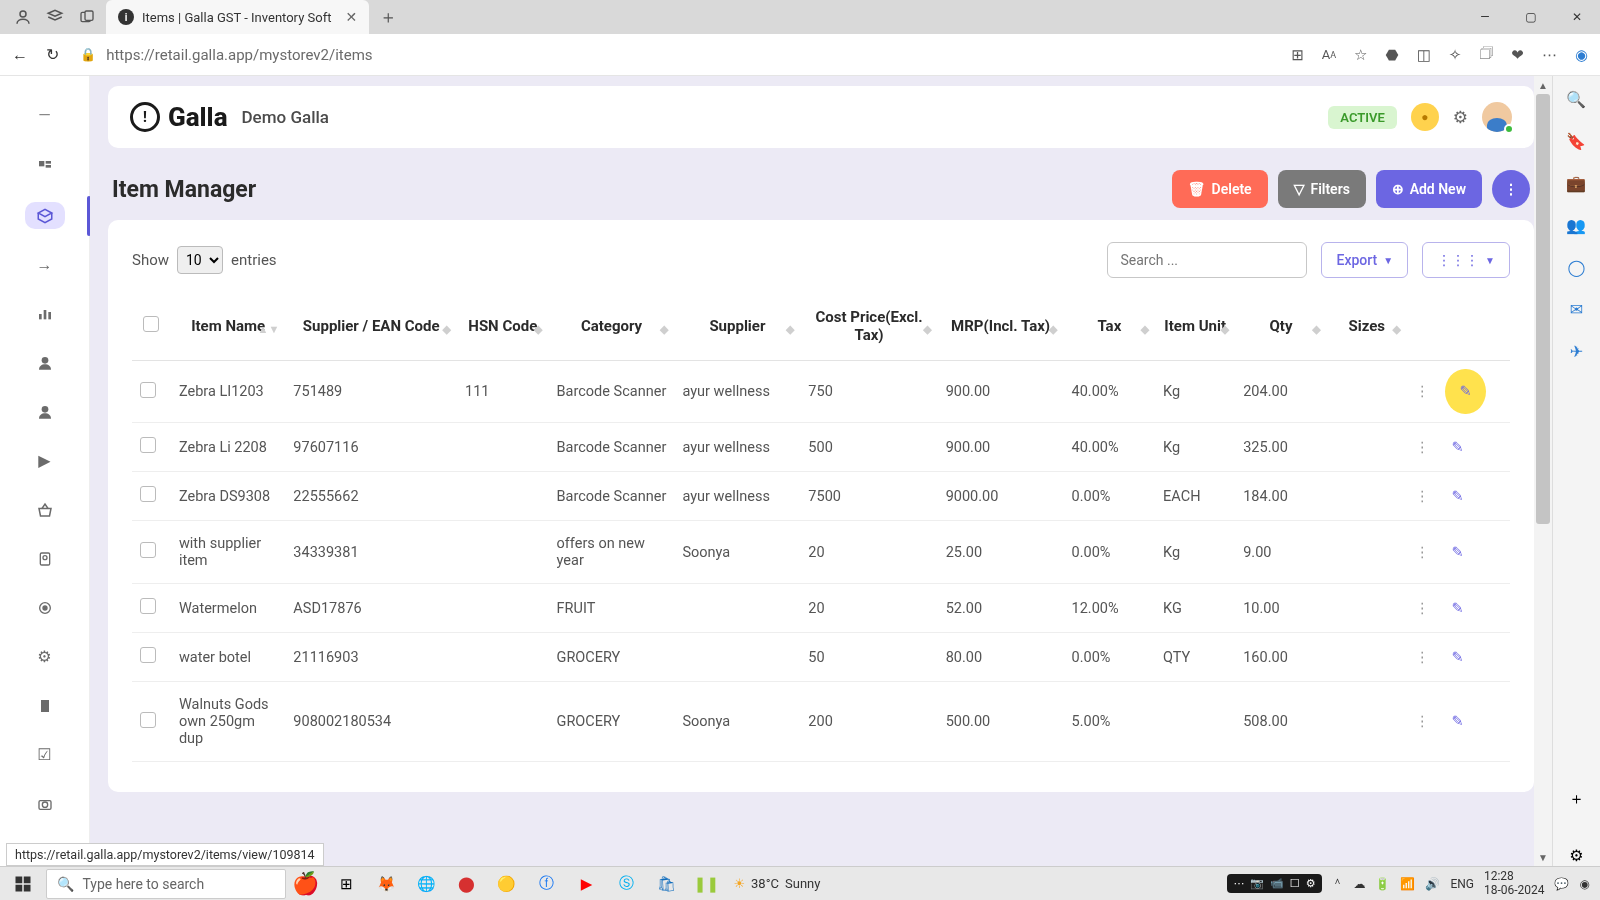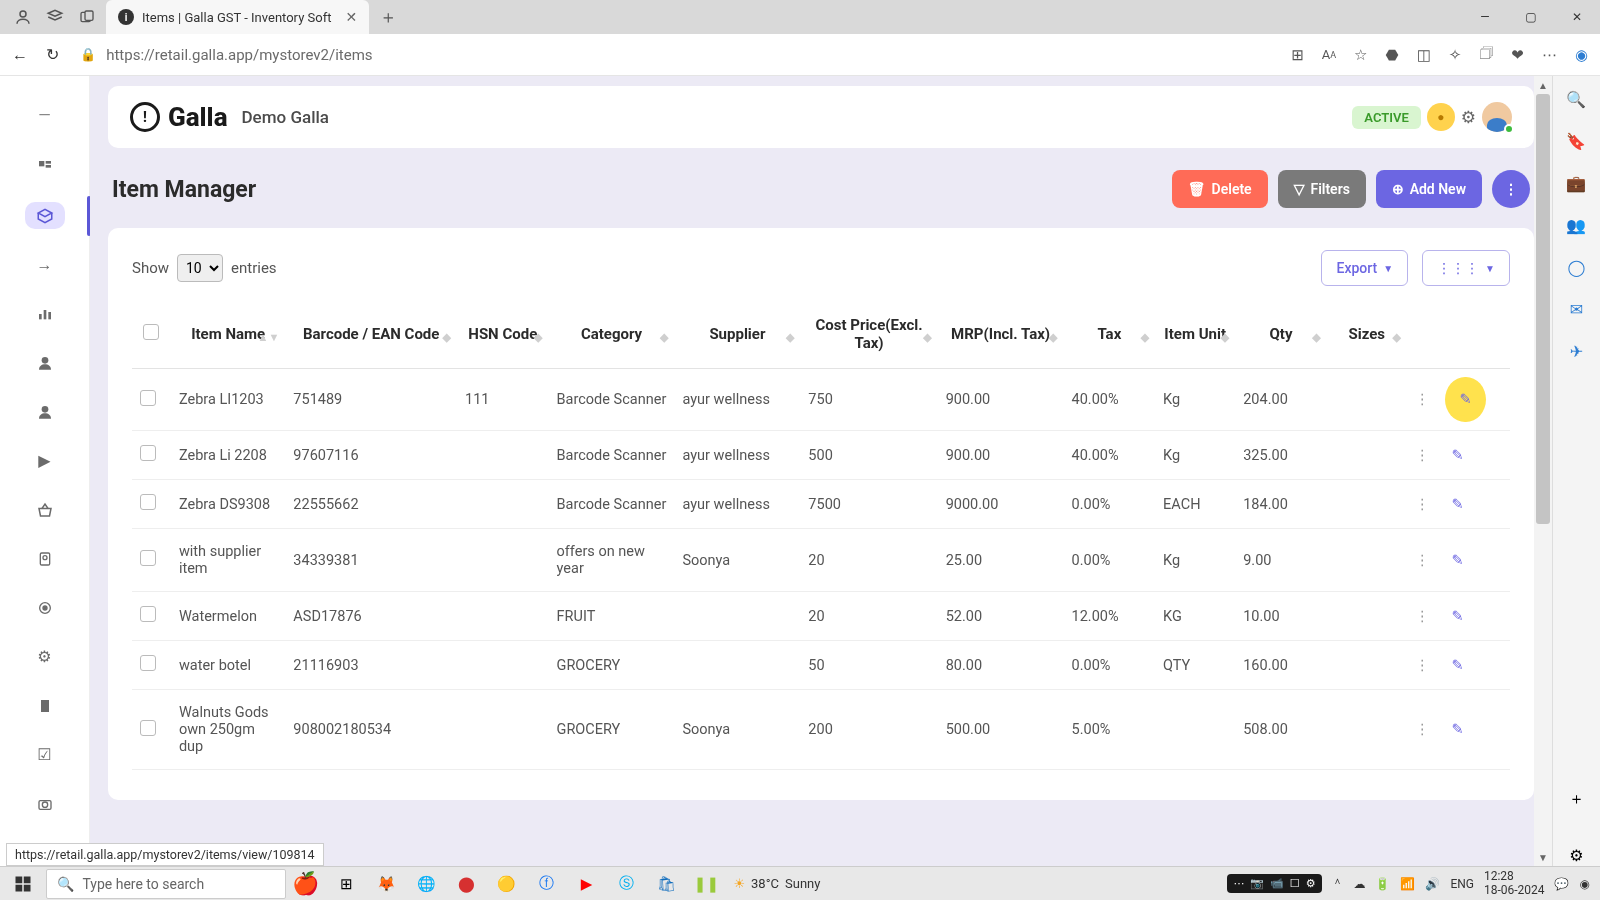--- a/index.html
+++ b/index.html
@@ -31,38 +31,38 @@
 .rail-item.active { background:#e3e0ff; color:#5b57d6; position:relative; }
 .rail-item.active::after { content:""; position:absolute; right:-26px; width:4px; height:40px; background:#5b57d6; border-radius:2px; }
 .rail-burger { color:#888; margin-bottom:6px; }
 
 .main { flex:1; background:#eceaf5; overflow:hidden; position:relative; }
 .main-inner { padding:0 18px; height:100%; overflow-y:auto; }
 .topcard { background:#fff; border-radius:10px; margin-top:10px; height:62px; display:flex; align-items:center; padding:0 22px; gap:14px; }
 .logo { display:flex; align-items:center; gap:8px; font-weight:800; font-size:26px; color:#1a1a1a; }
 .logo-mark { width:30px; height:30px; border:3px solid #1a1a1a; border-radius:50%; display:flex; align-items:center; justify-content:center; font-size:14px; }
 .demoname { font-size:17px; color:#4b4b4b; font-weight:500; }
-.topcard-right { margin-left:auto; display:flex; align-items:center; gap:6px;padding-left:24px; }
+.topcard-right { margin-left:auto; display:flex; align-items:center; gap:14px;padding-left:24px; }
 .badge-active { background:#d9f5d0; color:#3a9a2a; font-weight:600; padding:4px 12px; border-radius:6px; font-size:13px; }
 .coin { width:28px; height:28px; background:#ffd24d; border-radius:50%; display:flex;align-items:center;justify-content:center; color:#b77a00; font-size:12px;}
 .gear { color:#666; font-size:17px; }
 .avatar { width:30px; height:30px; border-radius:50%; background:#f0c9a0; position:relative; display:flex;align-items:flex-end;justify-content:center;overflow:hidden;}
 .avatar::after{content:"";width:20px;height:14px;background:#3b7dc9;border-radius:50% 50% 0 0;}
 .avatar-dot{position:absolute;right:-2px;bottom:-2px;width:10px;height:10px;background:#3dbb3d;border:2px solid #fff;border-radius:50%;}
 
 .page-head { display:flex; align-items:center; margin-top:22px; padding:0 4px; }
 .page-title { font-size:23px; font-weight:700; color:#2b2b2b; }
 .page-actions { margin-left:auto; display:flex; gap:10px; align-items:center; }
 .btn { height:38px; border-radius:8px; padding:0 16px; display:inline-flex; align-items:center; gap:6px; font-size:14px; font-weight:600; color:#fff; border:none; }
 .btn-del { background:#ff6b57; }
 .btn-filter { background:#7a7a7a; }
 .btn-add { background:#6c66e2; }
 .btn-menu { background:#6c66e2; width:38px; padding:0; justify-content:center; border-radius:50%; }
 
-.data-card { background:#fff; border-radius:10px; margin-top:20px; padding:22px 24px 30px; }
+.data-card { background:#fff; border-radius:10px; margin-top:12px; padding:22px 24px 30px; }
 .data-top { display:flex; align-items:center; gap:8px; }
 .show-entries { font-size:15px; color:#555; display:flex; align-items:center; gap:8px; }
 .show-entries select { height:28px; border:1px solid #bbb; border-radius:4px; padding:0 4px; font-size:14px; }
 .data-top-right { margin-left:auto; display:flex; gap:14px; align-items:center; }
 .search-box { width:200px; height:36px; border:1px solid #c7c7c7; border-radius:6px; padding:0 12px; font-size:14px; color:#666; }
 .outline-btn { height:36px; border:1px solid #b8b3ec; color:#6c66e2; border-radius:6px; background:#fff; padding:0 14px; display:inline-flex; align-items:center; gap:6px; font-size:14px; font-weight:500;}
 .outline-btn .caret{font-size:10px;}
 
 
 .tbl { width:100%; margin-top:20px; border-collapse:collapse; font-size:14.5px; color:#555; }
@@ -271,37 +271,38 @@
       </div>
 
       <div class="data-card">
         <div class="data-top">
           <div class="show-entries">
             <span>Show</span>
             <select><option>10</option></select>
             <span>entries</span>
           </div>
           <div class="data-top-right">
+            <input class="search-box" placeholder="Search ..." style="">
             <button class="outline-btn">
                 <span>Export</span>
                 <span class="caret">▼</span>
               </button>
             <button class="outline-btn">
                 <span>⋮⋮⋮</span>
                 <span class="caret">▼</span>
               </button>
           </div>
         </div>
 
         <table class="tbl">
           <thead>
               <tr>
             <th style="width:34px;"><span class="chk"></span></th>
             <th style="width:100px;"><span>Item Name</span><span class="sort">▲▼</span></th>
-            <th style="width:150px;"><span>Barcode / EAN Code</span><span class="sort">◆</span></th>
+            <th style="width:150px;"><span>Supplier / EAN Code</span><span class="sort">◆</span></th>
             <th style="width:80px;"><span>HSN Code</span><span class="sort">◆</span></th>
             <th style="width:110px;"><span>Category</span><span class="sort">◆</span></th>
             <th style="width:110px;"><span>Supplier</span><span class="sort">◆</span></th>
             <th style="width:120px;"><span>Cost Price(Excl. Tax)</span><span class="sort">◆</span></th>
             <th style="width:110px;"><span>MRP(Incl. Tax)</span><span class="sort">◆</span></th>
             <th style="width:80px;"><span>Tax</span><span class="sort">◆</span></th>
             <th style="width:70px;"><span>Item Unit</span><span class="sort">◆</span></th>
             <th style="width:80px;"><span>Qty</span><span class="sort">◆</span></th>
             <th style="width:70px;"><span>Sizes</span><span class="sort">◆</span></th>
             <th style="width:90px;"></th>

